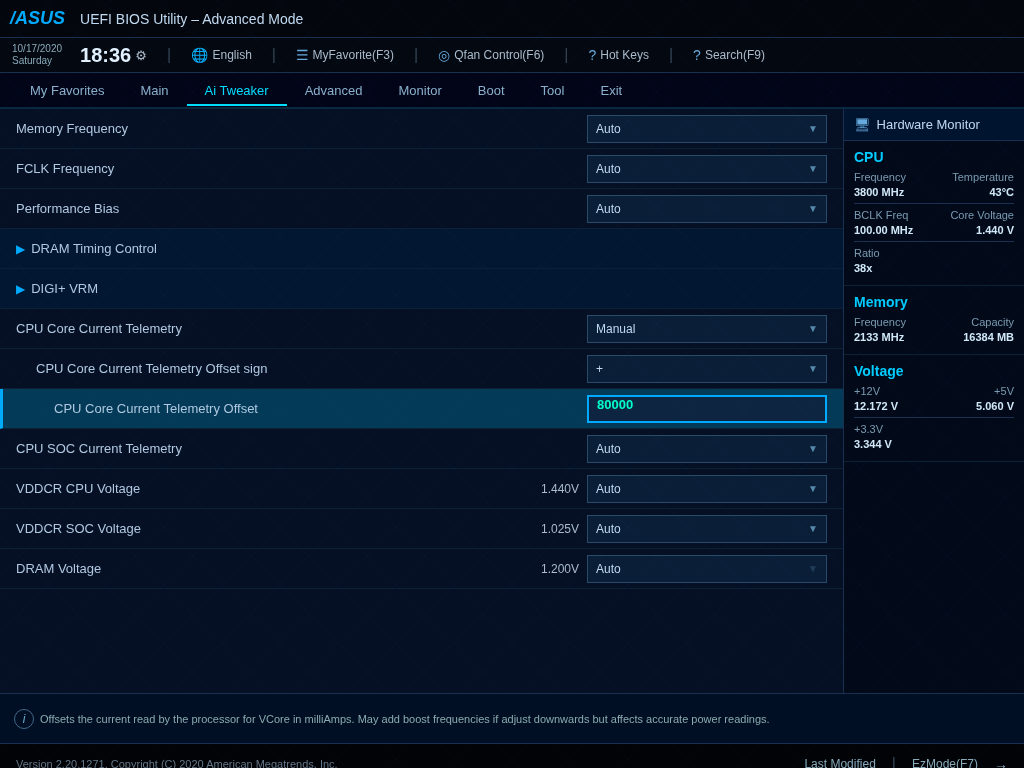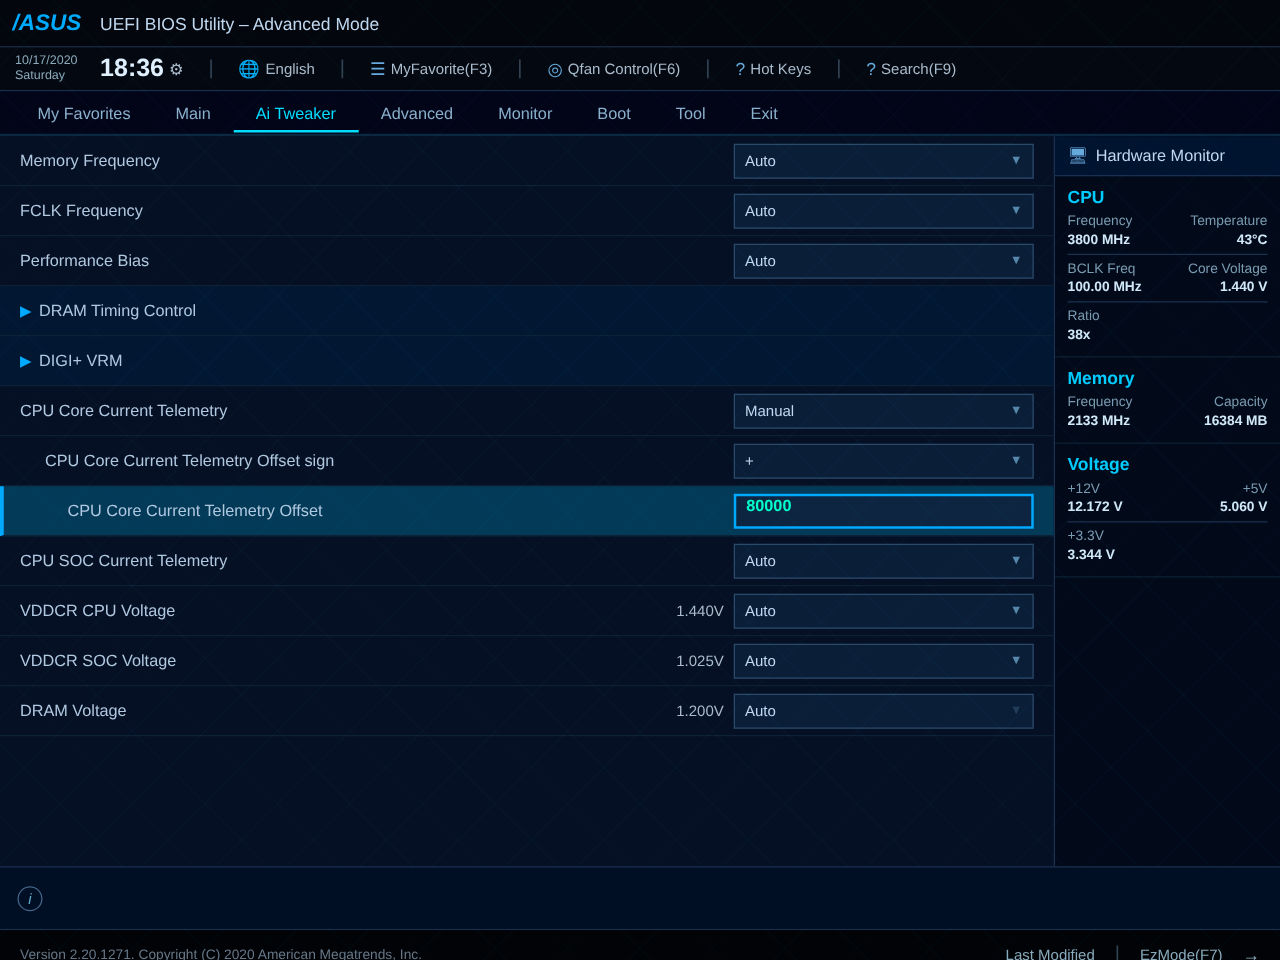--- a/index.html
+++ b/index.html
@@ -497,20 +497,21 @@
       </div>
       <div class="hw-row">
         <span class="hw-val">3.344 V</span>
       </div>
     </div>
   </div>
 </div>
 
 <div class="info-bar">
   <div class="info-icon">i</div>
+  <span>Offsets the current read by the processor for VCore in milliAmps. May add boost frequencies if adjust downwards but affects accurate power readings.</span>
 </div>
 
 <div class="footer">
   <span class="footer-text">Version 2.20.1271. Copyright (C) 2020 American Megatrends, Inc.</span>
   <div class="footer-right">
     <span class="footer-btn">Last Modified</span>
     <span class="footer-sep">|</span>
     <span class="footer-btn">EzMode(F7)</span>
     <span style="font-size:14px;color:#88aabb;">→</span>
   </div>

